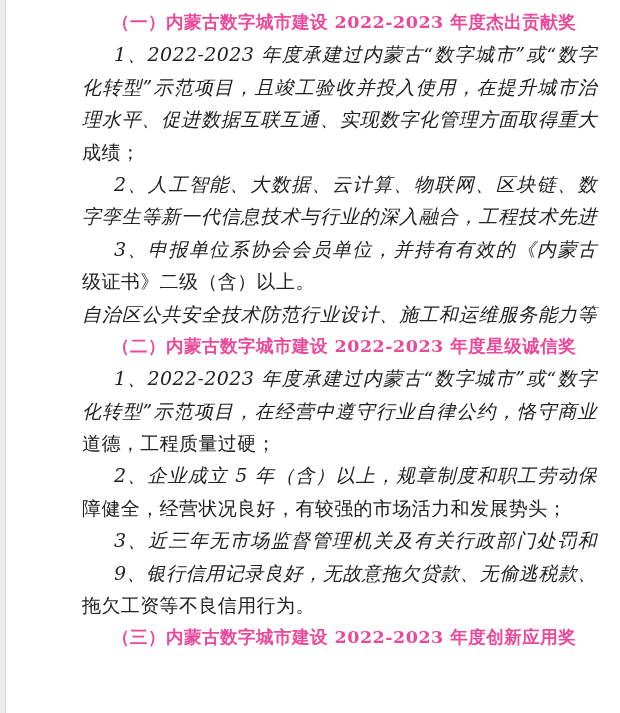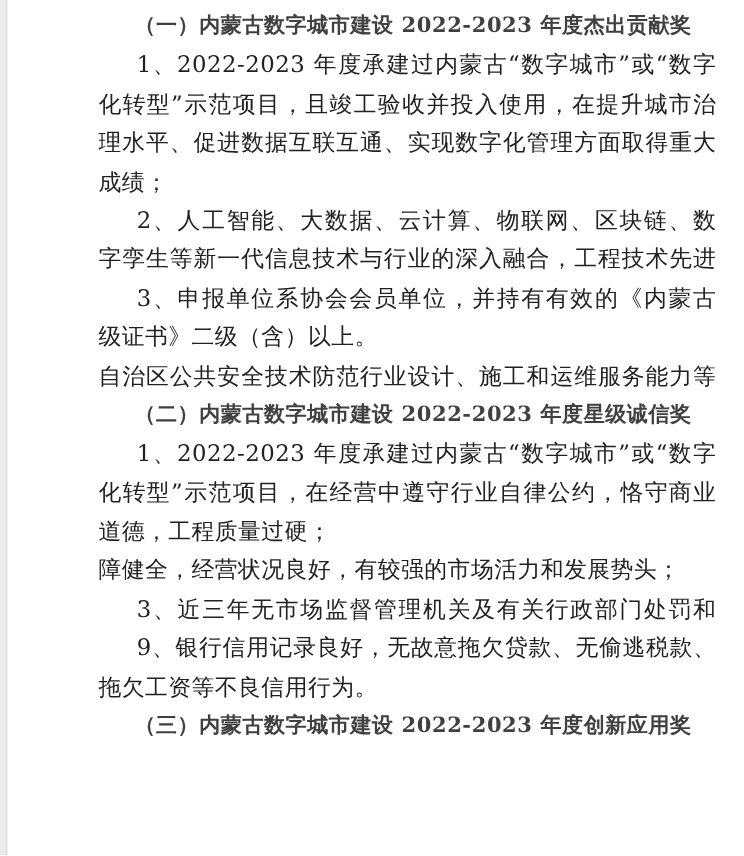--- a/index.html
+++ b/index.html
@@ -38,26 +38,27 @@
     white-space: nowrap;
     overflow: visible;
   }
   .line.first {
     text-indent: 32px;
   }
   .line.justify {
     white-space: normal;
     text-align: justify;
     text-align-last: justify;
+    font-style: italic;
   }
   .line.heading {
     font-weight: bold;
     font-size: 17.5px;
     letter-spacing: 0.5px;
-    color: #404040;
+    color: #ec4899;
     text-indent: 30px;
   }
 </style>
 </head>
 <body>
 
 <div class="gutter"></div>
 
 <div class="doc">
     <div class="line heading">（一）内蒙古数字城市建设 2022-2023 年度杰出贡献奖</div>
@@ -67,18 +68,19 @@
     <div class="line end">成绩；</div>
     <div class="line first justify">2、人工智能、大数据、云计算、物联网、区块链、数</div>
     <div class="line justify">字孪生等新一代信息技术与行业的深入融合，工程技术先进</div>
     <div class="line first justify">3、申报单位系协会会员单位，并持有有效的《内蒙古</div>
     <div class="line end">级证书》二级（含）以上。</div>
     <div class="line justify">自治区公共安全技术防范行业设计、施工和运维服务能力等</div>
     <div class="line heading">（二）内蒙古数字城市建设 2022-2023 年度星级诚信奖</div>
     <div class="line first justify">1、2022-2023 年度承建过内蒙古“数字城市”或“数字</div>
     <div class="line justify">化转型”示范项目，在经营中遵守行业自律公约，恪守商业</div>
     <div class="line end">道德，工程质量过硬；</div>
+    <div class="line first justify">2、企业成立 5 年（含）以上，规章制度和职工劳动保</div>
     <div class="line end">障健全，经营状况良好，有较强的市场活力和发展势头；</div>
     <div class="line first justify">3、近三年无市场监督管理机关及有关行政部门处罚和</div>
     <div class="line first justify">9、银行信用记录良好，无故意拖欠贷款、无偷逃税款、</div>
     <div class="line end">拖欠工资等不良信用行为。</div>
     <div class="line heading">（三）内蒙古数字城市建设 2022-2023 年度创新应用奖</div>
   </div>
 
 </body></html>

